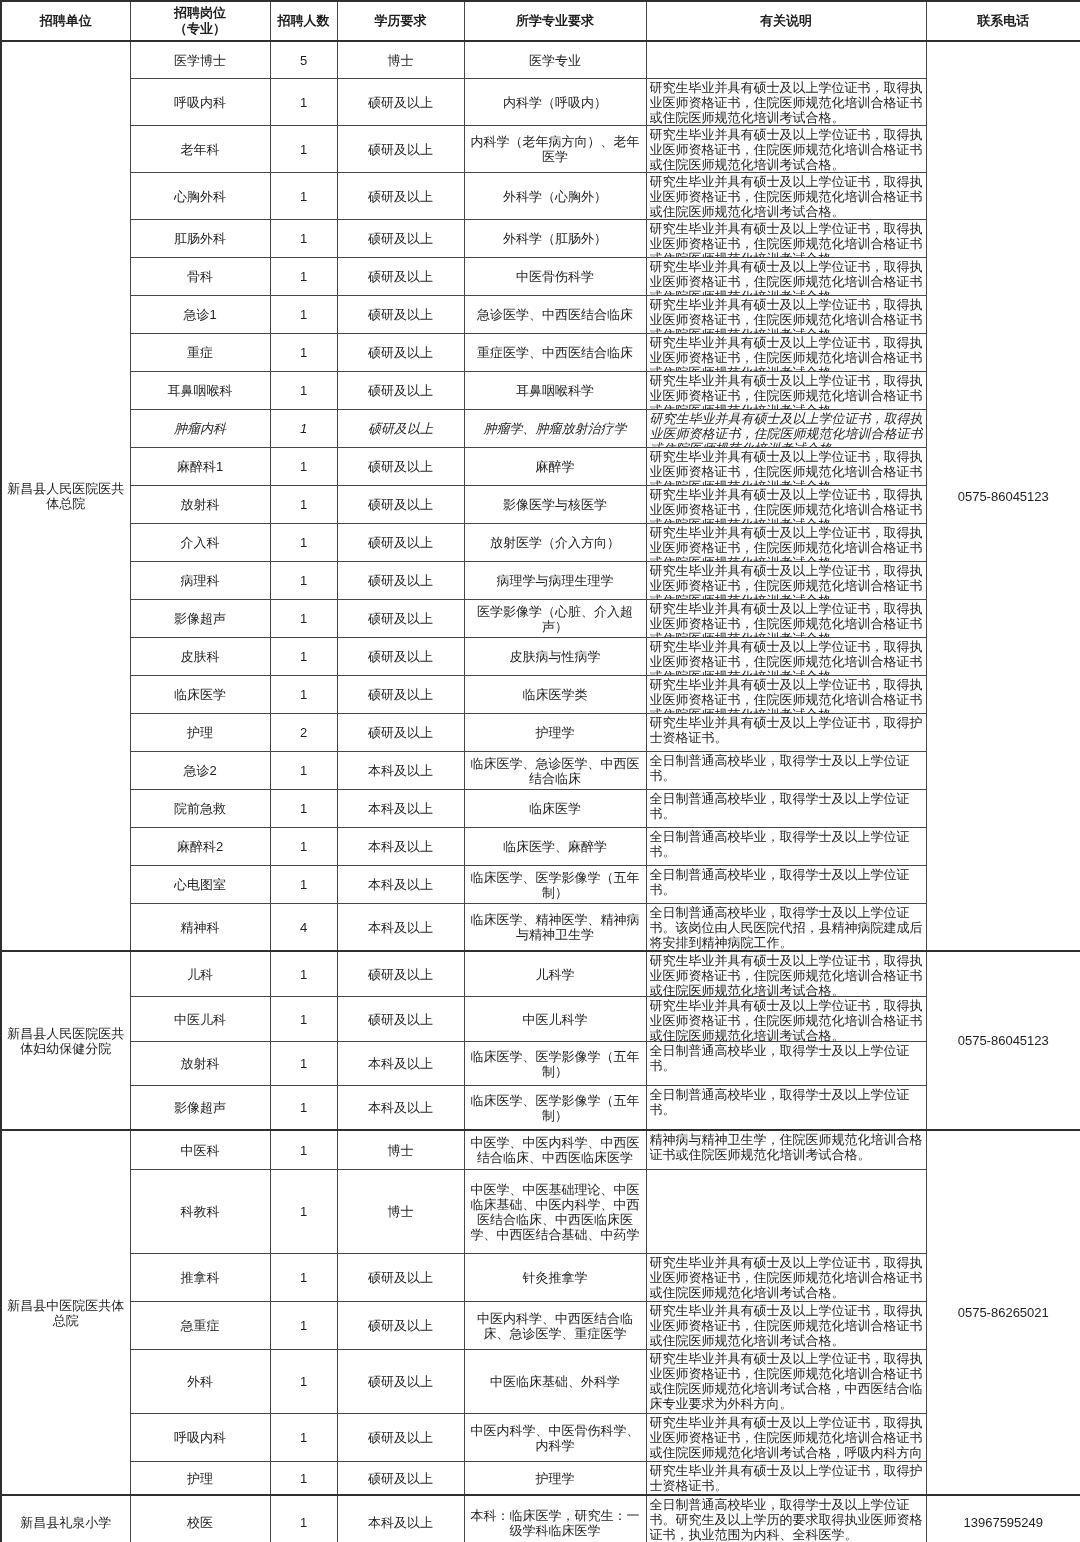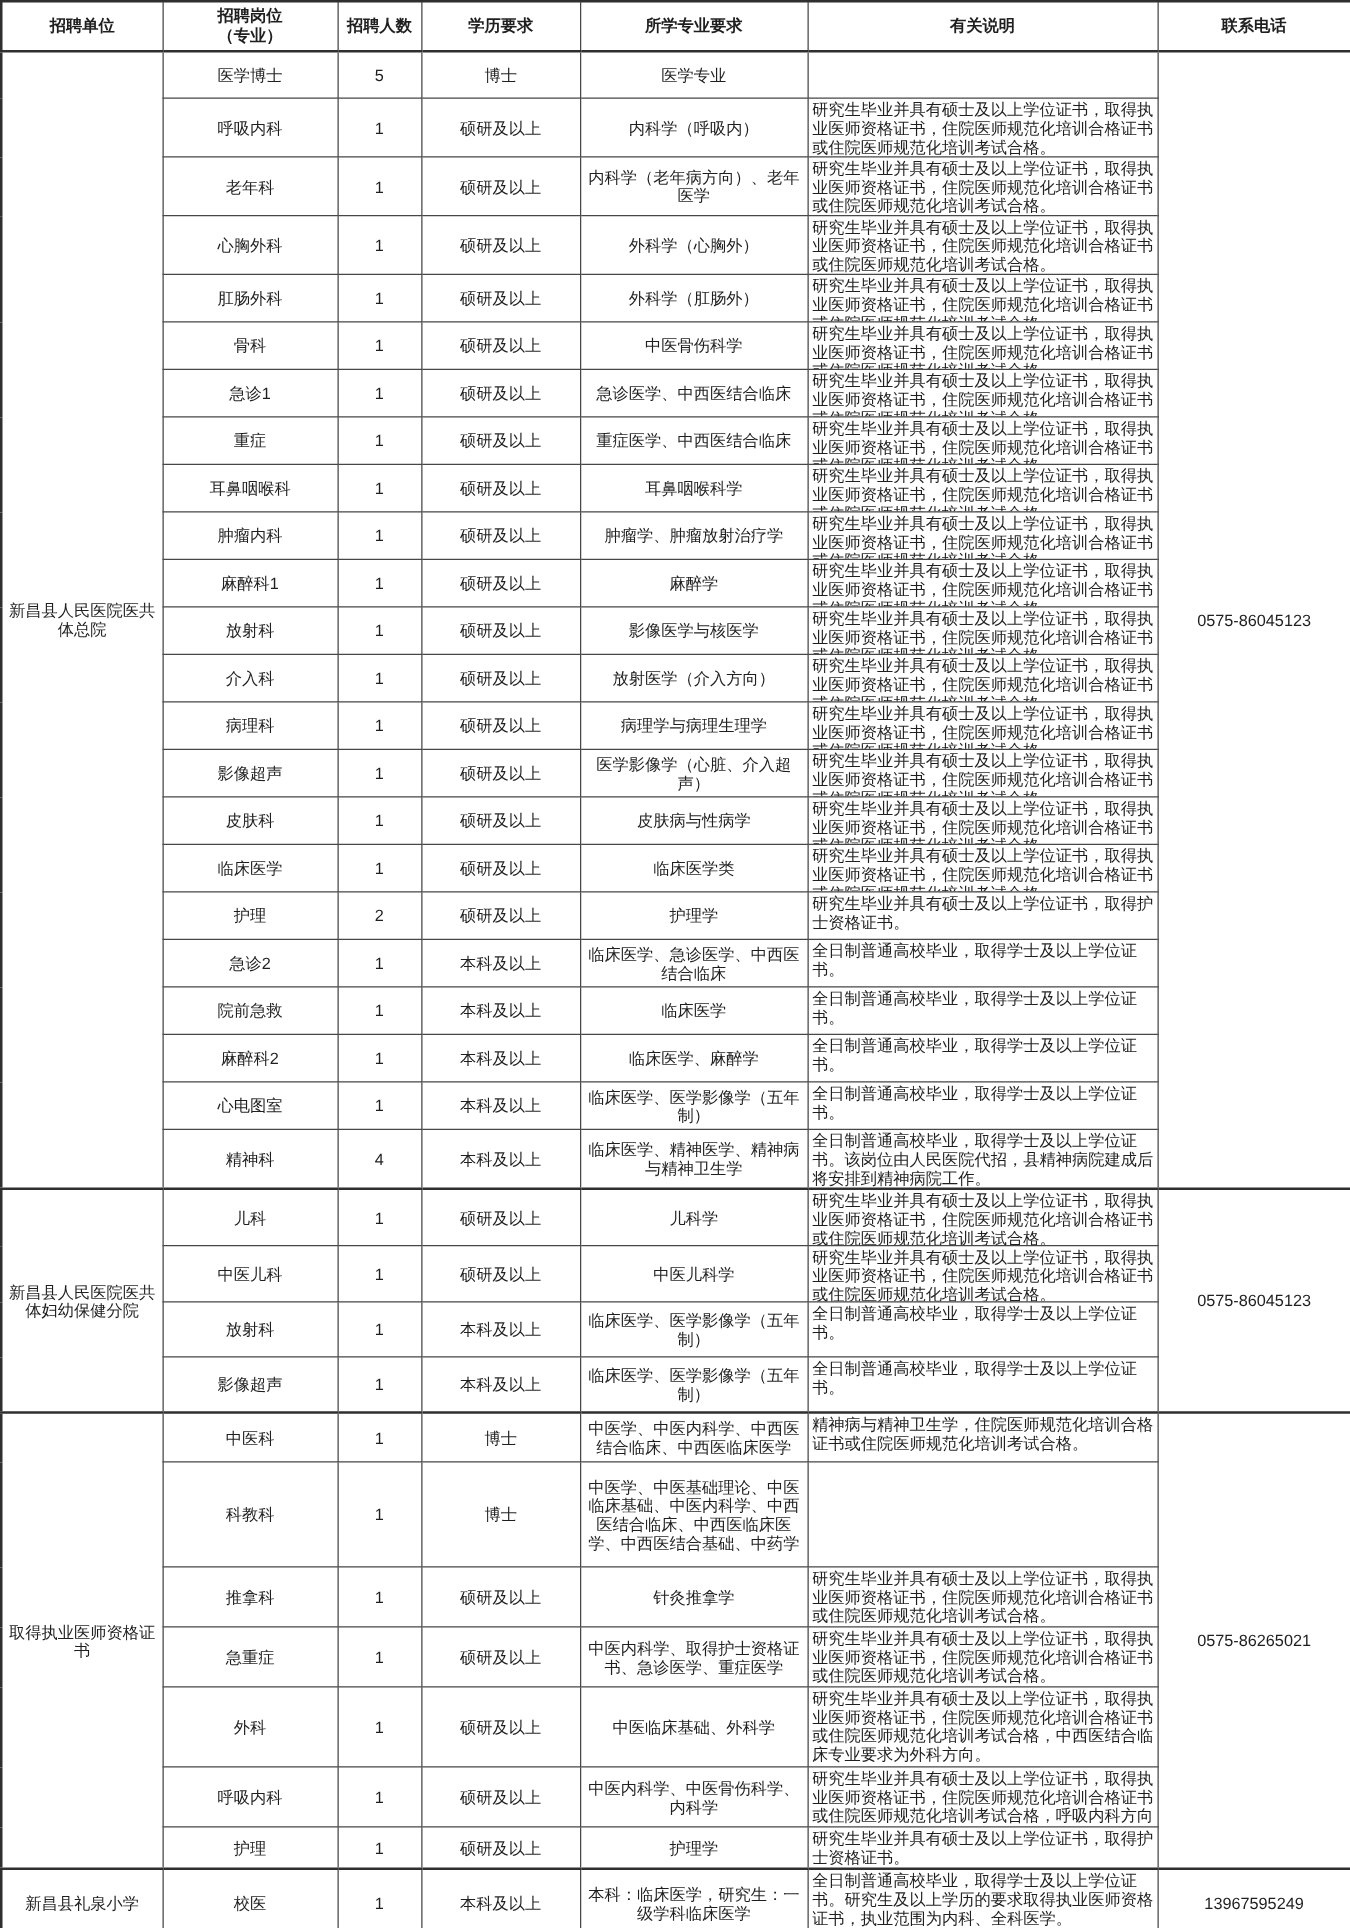--- a/index.html
+++ b/index.html
@@ -161,21 +161,21 @@
       </tr>
       <tr style="height: 38px;">
         <td class="c">耳鼻咽喉科</td>
         <td class="c">1</td>
         <td class="c">硕研及以上</td>
         <td class="c">耳鼻咽喉科学</td>
         <td class="note">
           <div class="clip" style="height: 36px;">研究生毕业并具有硕士及以上学位证书，取得执业医师资格证书，住院医师规范化培训合格证书或住院医师规范化培训考试合格。</div>
         </td>
       </tr>
-      <tr style="height: 38px;">
+      <tr style="height: 38px; font-style: italic;">
         <td class="c">肿瘤内科</td>
         <td class="c">1</td>
         <td class="c">硕研及以上</td>
         <td class="c">肿瘤学、肿瘤放射治疗学</td>
         <td class="note">
           <div class="clip" style="height: 36px;">研究生毕业并具有硕士及以上学位证书，取得执业医师资格证书，住院医师规范化培训合格证书或住院医师规范化培训考试合格。</div>
         </td>
       </tr>
       <tr style="height: 38px;">
         <td class="c">麻醉科1</td>
@@ -326,21 +326,21 @@
       <tr style="height: 44px;">
         <td class="c">影像超声</td>
         <td class="c">1</td>
         <td class="c">本科及以上</td>
         <td class="c">临床医学、医学影像学（五年制）</td>
         <td class="note">
           <div class="clip" style="height: 42px;">全日制普通高校毕业，取得学士及以上学位证书。</div>
         </td>
       </tr>
       <tr class="section-start" style="height: 39px;">
-        <td class="c" rowspan="7">取得执业医师资格证书</td>
+        <td class="c" rowspan="7">新昌县中医院医共体总院</td>
         <td class="c">中医科</td>
         <td class="c">1</td>
         <td class="c">博士</td>
         <td class="c">中医学、中医内科学、中西医结合临床、中西医临床医学</td>
         <td class="note">
           <div class="clip" style="height: 37px;">精神病与精神卫生学，住院医师规范化培训合格证书或住院医师规范化培训考试合格。</div>
         </td>
         <td class="c" rowspan="7">0575-86265021</td>
       </tr>
       <tr style="height: 84px;">
@@ -358,21 +358,21 @@
         <td class="c">硕研及以上</td>
         <td class="c">针灸推拿学</td>
         <td class="note">
           <div class="clip" style="height: 46px;">研究生毕业并具有硕士及以上学位证书，取得执业医师资格证书，住院医师规范化培训合格证书或住院医师规范化培训考试合格。</div>
         </td>
       </tr>
       <tr style="height: 48px;">
         <td class="c">急重症</td>
         <td class="c">1</td>
         <td class="c">硕研及以上</td>
-        <td class="c">中医内科学、取得护士资格证书、急诊医学、重症医学</td>
+        <td class="c">中医内科学、中西医结合临床、急诊医学、重症医学</td>
         <td class="note">
           <div class="clip" style="height: 46px;">研究生毕业并具有硕士及以上学位证书，取得执业医师资格证书，住院医师规范化培训合格证书或住院医师规范化培训考试合格。</div>
         </td>
       </tr>
       <tr style="height: 64px;">
         <td class="c">外科</td>
         <td class="c">1</td>
         <td class="c">硕研及以上</td>
         <td class="c">中医临床基础、外科学</td>
         <td class="note">

